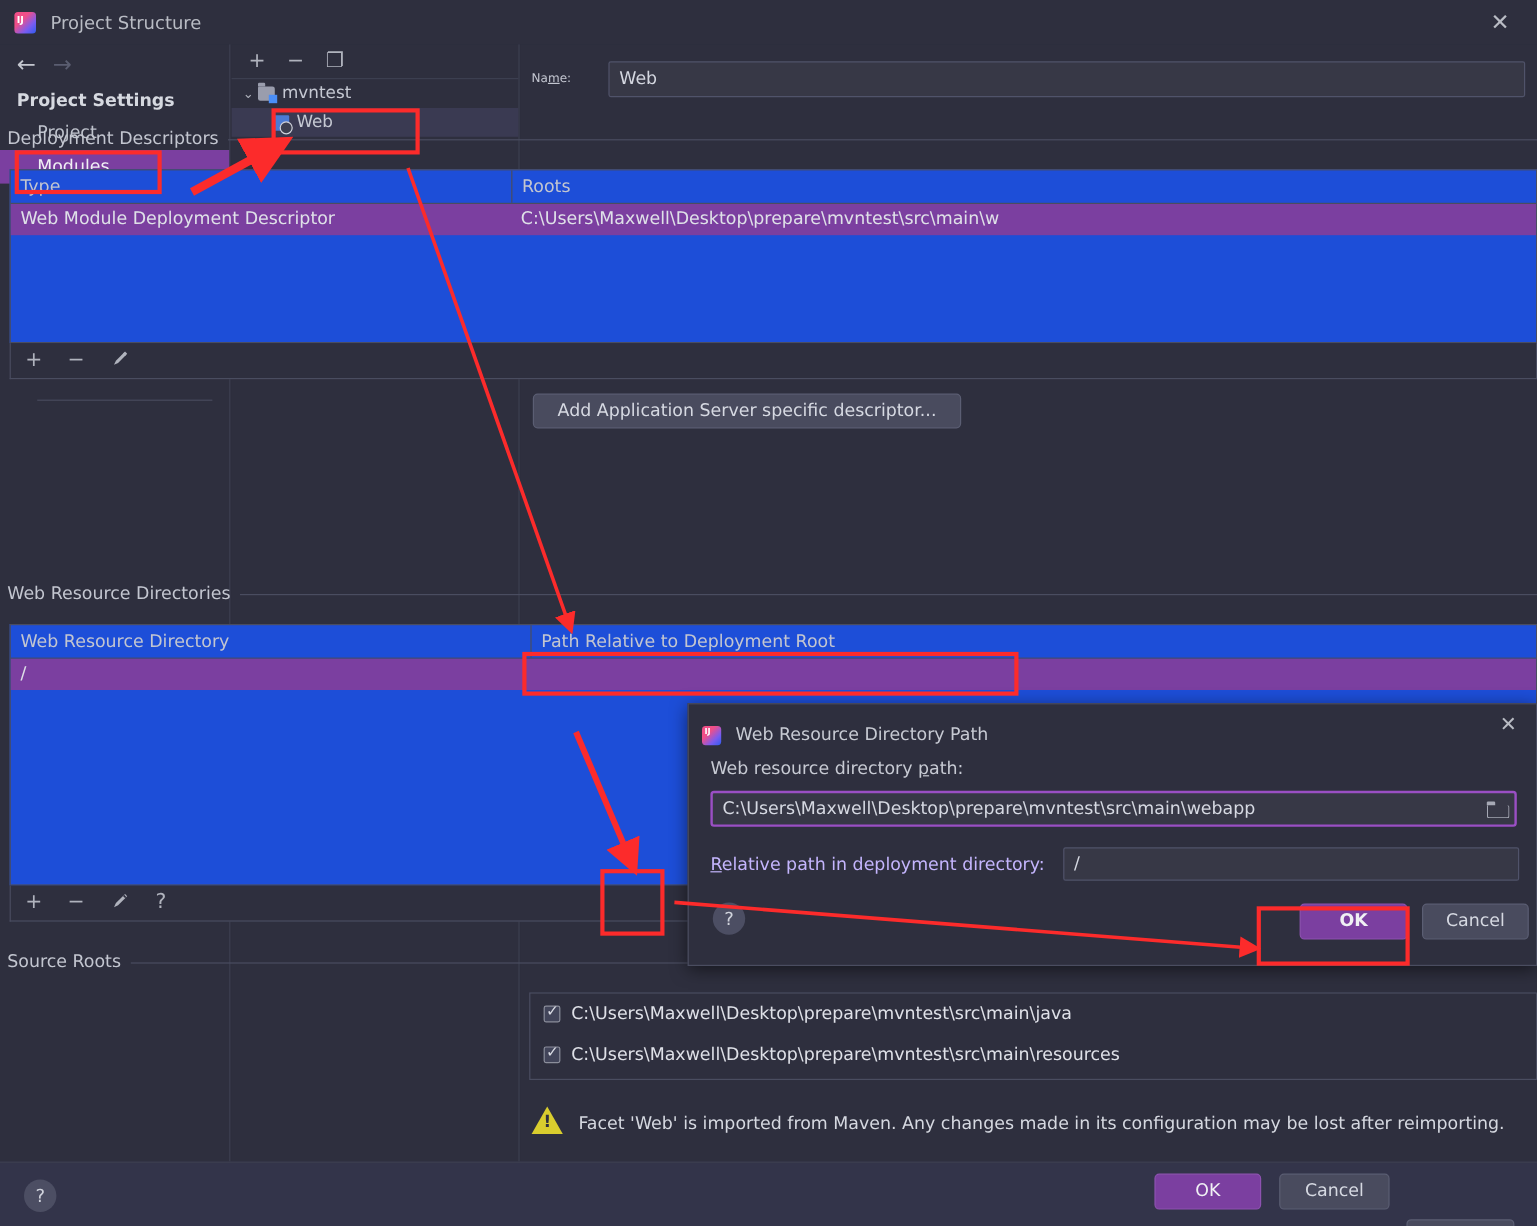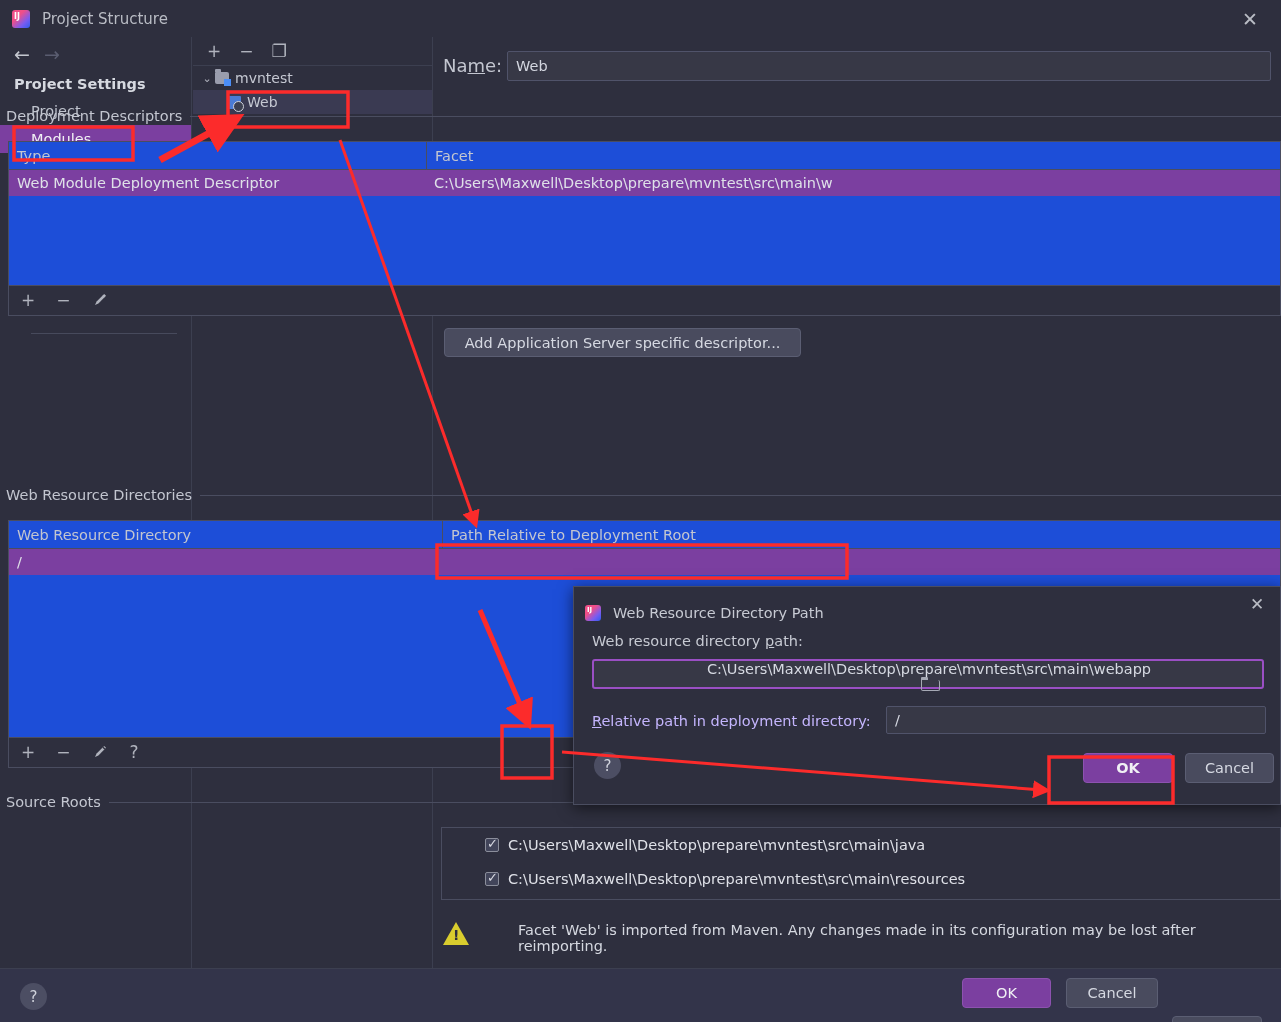--- a/index.html
+++ b/index.html
@@ -114,21 +114,21 @@
   
   .content {
     position: absolute; left: 434px; top: 37px; width: 847px; height: 931px;
     background: #2e2f3e;
   }
 
   .name-row {
     position: absolute; left: 9px; top: 13px; width: 828px; height: 31px;
     display: flex; align-items: center;
   }
-  .name-label { font-size: 18px; color: #c3c6d0; width: 64px; }
+  .name-label { font-size: 10px; color: #c3c6d0; width: 64px; }
   .u { text-decoration: underline; }
   .name-field {
     flex: 1; height: 30px; background: #373846; border: 1px solid #50536a;
     color: #d4d7e0; font-size: 14.5px; padding: 0 8px; line-height: 28px;
     border-radius: 2px;
   }
 
   
   .group-head {
     display: flex; align-items: center; gap: 8px;
@@ -196,38 +196,38 @@
     background:#9a9dad; border-radius:1px 1px 0 0;
   }
   .dir-ico::after {
     content:""; position:absolute; left:2px; top:2px; width:6px; height:6px;
     border-radius:50%; background:#4b6ed4;
   }
 
   .sr-head { position: absolute; left: 6px; top: 794px; width: 1275px; }
   .sr-box {
     position: absolute; left: 441px; top: 827px; width: 840px; height: 73px;
-    border: 1px solid #4a4d60; background: #2e2f3e; padding-left: 32px;
+    border: 1px solid #4a4d60; background: #2e2f3e;
   }
   .sr-row {
     display: flex; align-items: center; height: 34px; padding-left: 11px;
     font-size: 14.5px; color: #dfe1e8;
   }
   .cbx {
     width: 14px; height: 14px; margin-right: 9px; flex: 0 0 auto;
     border: 1px solid #8b8e9b; border-radius: 2px; background: #42455a;
     position: relative;
   }
   .cbx::after {
     content: "✓"; position: absolute; left: 1px; top: -3px;
     font-size: 13px; color: #d8dae2;
   }
 
   .warn-row {
-    position: absolute; left: 443px; top: 922px; display: flex; align-items: flex-start; gap: 36px;
+    position: absolute; left: 443px; top: 922px; display: flex; align-items: flex-end;
   }
   .warn-tri {
     width: 0; height: 0; margin-right: 13px;
     border-left: 13px solid transparent; border-right: 13px solid transparent;
     border-bottom: 23px solid #d9cd2e; position: relative;
   }
   .warn-tri::after {
     content: "!"; position: absolute; left: -3px; top: 5px;
     font-size: 14px; font-weight: bold; color: #2e2f3e;
   }
@@ -268,21 +268,21 @@
   .dlg-title { margin-left: 12px; font-size: 14.5px; color: #c7cad3; }
   .dlg-close {
     position: absolute; right: 12px; top: 6px; width: 22px; height: 22px;
     display: flex; align-items: center; justify-content: center;
     font-size: 17px; color: #b9bcc4; cursor: pointer;
   }
   .dlg-label { position: absolute; left: 18px; top: 46px; font-size: 14.5px; color: #c7cad3; }
   .dlg-path-field {
     position: absolute; left: 18px; top: 72px; width: 672px; height: 30px;
     background: #373846; border: 2px solid #9a4fc4; border-radius: 3px;
-    display: flex; align-items: center; padding: 0 6px 0 8px; flex-direction: column;
+    display: flex; align-items: center; padding: 0 6px 0 8px;
   }
   .dlg-path-value { flex: 1; font-size: 14.5px; color: #d6d9e2; }
   .folder-open-ico {
     width: 17px; height: 13px; position: relative; cursor: pointer;
   }
   .folder-open-ico::before {
     content:""; position:absolute; left:0; top:0; width:7px; height:3px;
     background:#a6a9b5; border-radius:1px 1px 0 0;
   }
   .folder-open-ico::after {
@@ -362,21 +362,21 @@
   </div>
 
   <div class="group-head dd-head">
     <span>Deployment Descriptors</span>
     <span class="rule"></span>
   </div>
 
   <div class="table" id="dd-table">
     <div class="table-head">
       <div class="th">Type</div>
-      <div class="th">Facet</div>
+      <div class="th">Roots</div>
     </div>
     <div class="tr selected">
       <div class="td">Web Module Deployment Descriptor</div>
       <div class="td">C:\Users\Maxwell\Desktop\prepare\mvntest\src\main\w</div>
     </div>
   </div>
 
   <div class="mini-toolbar" id="dd-toolbar">
     <span class="mini-ico">+</span>
     <span class="mini-ico">−</span>

